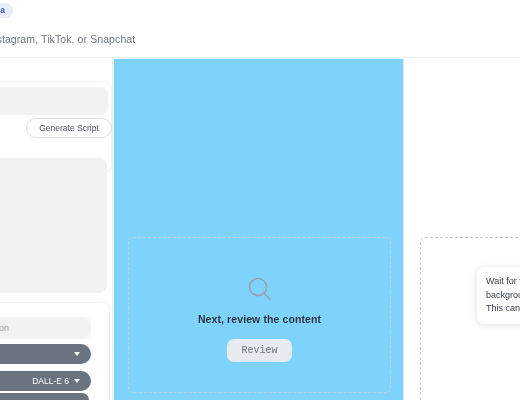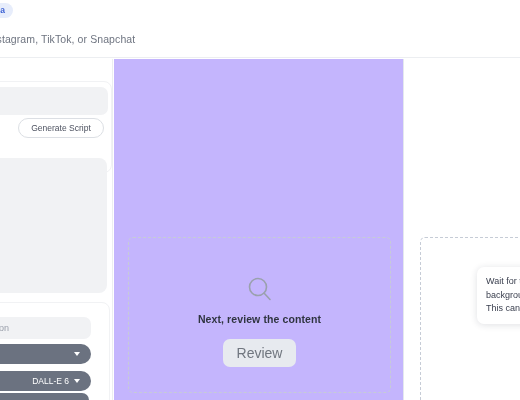--- a/index.html
+++ b/index.html
@@ -66,21 +66,21 @@
     background: #ffffff;
     border-right: 1px solid #eceef1;
     overflow: hidden;
   }
 
   .col-center {
     position: absolute;
     left: 114px; top: 59px;
     width: 290px;
     height: 341px;
-    background: #c4b5fd;
+    background: #7dd3fc;
     border-right: 1px solid #e4e8ee;
     overflow: hidden;
   }
 
   .col-right {
     position: absolute;
     left: 405px; top: 59px;
     width: 115px;
     height: 341px;
     background: #ffffff;
@@ -103,21 +103,21 @@
   .field-input {
     position: absolute;
     left: -30px; top: 28px;
     width: 138px; height: 28px;
     background: #f1f2f4;
     border-radius: 7px;
   }
 
   .generate-btn {
     position: absolute;
-    left: 18px; top: 59px;
+    left: 26px; top: 59px;
     width: 86px; height: 20px;
     background: #ffffff;
     border: 1px solid #dcdfe4;
     border-radius: 10px;
     color: #4d5260;
     font-size: 8.5px;
     line-height: 18px;
     text-align: center;
     white-space: nowrap;
     cursor: pointer;
@@ -214,22 +214,23 @@
   }
 
   .review-btn {
     display: inline-block;
     margin-top: 14px;
     min-width: 56px;
     padding: 6px 14px;
     background: #e7eaef;
     border-radius: 7px;
     color: #70767f;
-    font-size: 14px;
+    font-size: 10px;
     cursor: pointer;
+    font-family: Liberation Mono, monospace;
   }
 
   
   .dashed-box-right {
     position: absolute;
     left: 15px; top: 178px;
     width: 160px; height: 170px;
     border: 1px dashed #c6ccd6;
     border-radius: 5px;
   }

